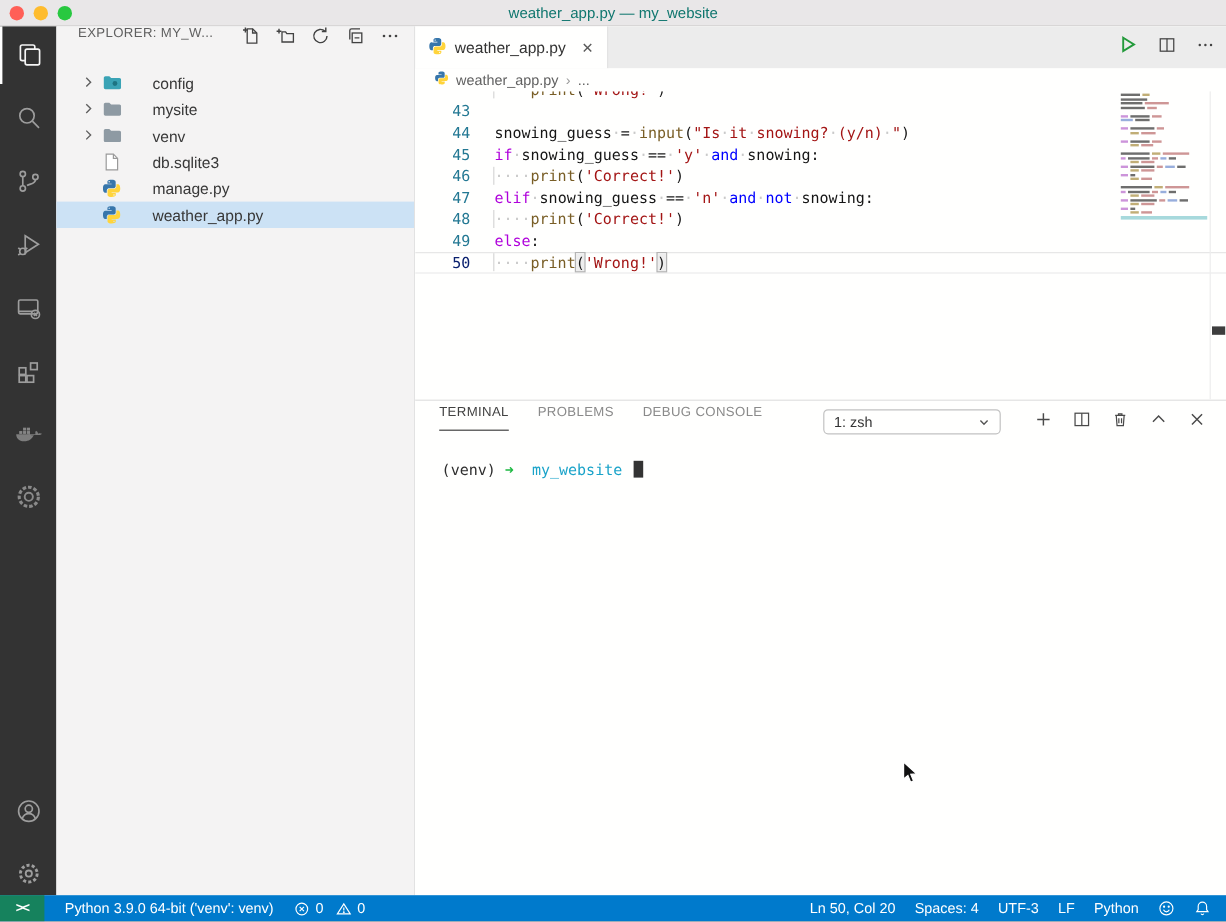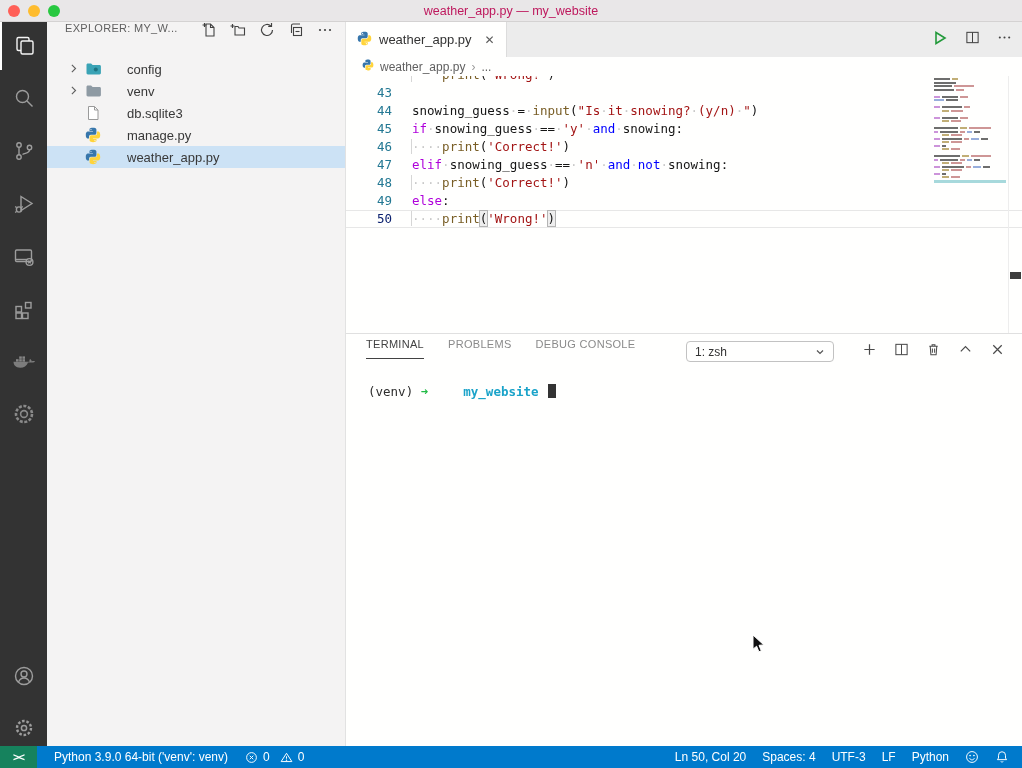--- a/index.html
+++ b/index.html
@@ -6,21 +6,21 @@
   #app{position:relative;width:1022px;height:768px;overflow:hidden;background:#fffffe;
        font-family:"Liberation Sans",sans-serif;-webkit-font-smoothing:antialiased;}
   
   .titlebar{position:absolute;left:0;top:0;width:1022px;height:22px;background:#e9e7e8;
             border-bottom:1px solid #d4d2d2;box-sizing:border-box;}
   .tl{position:absolute;top:5px;width:12px;height:12px;border-radius:50%;}
   .tl.close{left:8px;background:#ff5f57;}
   .tl.min{left:28px;background:#febc2e;}
   .tl.max{left:48px;background:#28c840;}
   .win-title{position:absolute;left:0;right:0;top:0;height:22px;line-height:22px;text-align:center;
-             font-size:12.5px;color:#be185d;}
+             font-size:12.5px;color:#0f766e;}
   
   .activitybar{position:absolute;left:0;top:22px;width:47px;height:724px;background:#333333;}
   .ab-item{position:absolute;left:0;width:47px;height:48px;display:flex;align-items:center;justify-content:center;color:#9d9d9d;}
   .ab-item.active{color:#f5f5f5;border-left:2px solid #fff;box-sizing:border-box;}
   .ab-item svg{display:block;}
   
   .sidebar{position:absolute;left:47px;top:22px;width:299px;height:724px;background:#f4f3f3;
            border-right:1px solid #e2e2e2;box-sizing:border-box;}
   .sb-header{display:flex;align-items:flex-start;height:34px;padding:0 12px 0 18px;}
   .sb-title{flex:1;font-size:11px;color:#5f5f5f;letter-spacing:.3px;white-space:nowrap;overflow:hidden;}
@@ -72,21 +72,21 @@
   .panel-header{position:relative;height:34px;display:flex;align-items:flex-start;padding-left:20px;}
   .ptab{font-size:11px;letter-spacing:.3px;color:#8a8a8a;margin-right:24px;padding:10px 0 8px;cursor:pointer;}
   .ptab.active{color:#424242;border-bottom:1px solid #424242;}
   .pdrop{position:absolute;left:340px;top:7px;width:148px;height:21px;border:1px solid #c2c2c2;border-radius:4px;
          display:flex;align-items:center;justify-content:space-between;padding:0 8px;box-sizing:border-box;
          font-size:12px;color:#333;background:#fffffe;cursor:pointer;}
   .picons{position:absolute;right:17px;top:8px;display:flex;gap:17px;color:#4a4a4a;}
   .term-body{padding:16px 0 0 22px;}
   .term-line{font-family:"DejaVu Sans Mono","Liberation Mono",monospace;font-size:12.5px;color:#2d2d2d;}
   .t-arrow{color:#21ba45;font-weight:bold;}
-  .t-dir{color:#1aa3c9;font-weight:bold;margin-left:20px;}
+  .t-dir{color:#1aa3c9;font-weight:normal;}
   .t-cursor{display:inline-block;width:8px;height:14px;background:#333;vertical-align:-2px;margin-left:2px;}
   
   .statusbar{position:absolute;left:0;top:746px;width:1022px;height:22px;background:#007acc;display:flex;
              align-items:center;font-size:12px;color:#fff;}
   .sb-remote{width:37px;height:22px;background:#16825d;display:flex;align-items:center;justify-content:center;
              font-size:11px;font-weight:bold;letter-spacing:-1px;cursor:pointer;}
   .sb-item{display:flex;align-items:center;gap:5px;cursor:pointer;white-space:nowrap;}
   .sb-left{display:flex;align-items:center;gap:17px;margin-left:17px;}
   .sb-right{display:flex;align-items:center;gap:16px;margin-left:auto;padding-right:13px;}
   .sb-problems{display:flex;align-items:center;gap:5px;}
@@ -231,20 +231,29 @@
             </svg></span>
           <span class="tr-label">config</span>
         </div>
         <div class="tree-row">
           <span class="tr-chev"><svg width="13" height="13" viewBox="0 0 16 16" fill="none" stroke="currentColor" stroke-width="1.4">
               <path d="M6 3.5l4.5 4.5L6 12.5"></path>
             </svg></span>
           <span class="tr-icon"><svg width="16" height="16" viewBox="0 0 16 16">
               <path fill="#8e9aa3" d="M1.5 4c0-.8.6-1.4 1.4-1.4h3.2L7.6 4h6.9c.8 0 1.4.6 1.4 1.4v6.6c0 .8-.6 1.4-1.4 1.4H2.9c-.8 0-1.4-.6-1.4-1.4V4z"></path>
             </svg></span>
+          <span class="tr-label">mysite</span>
+        </div>
+        <div class="tree-row">
+          <span class="tr-chev"><svg width="13" height="13" viewBox="0 0 16 16" fill="none" stroke="currentColor" stroke-width="1.4">
+              <path d="M6 3.5l4.5 4.5L6 12.5"></path>
+            </svg></span>
+          <span class="tr-icon"><svg width="16" height="16" viewBox="0 0 16 16">
+              <path fill="#8e9aa3" d="M1.5 4c0-.8.6-1.4 1.4-1.4h3.2L7.6 4h6.9c.8 0 1.4.6 1.4 1.4v6.6c0 .8-.6 1.4-1.4 1.4H2.9c-.8 0-1.4-.6-1.4-1.4V4z"></path>
+            </svg></span>
           <span class="tr-label">venv</span>
         </div>
         <div class="tree-row">
           <span class="tr-icon"><svg width="16" height="16" viewBox="0 0 16 16" fill="none" stroke="#9a9a9a" stroke-width="1">
               <path d="M3.5 1.5h6L13 5v9.5H3.5z" fill="#fff"></path>
               <path d="M9.5 1.5V5H13"></path>
             </svg></span>
           <span class="tr-label">db.sqlite3</span>
         </div>
         <div class="tree-row">

